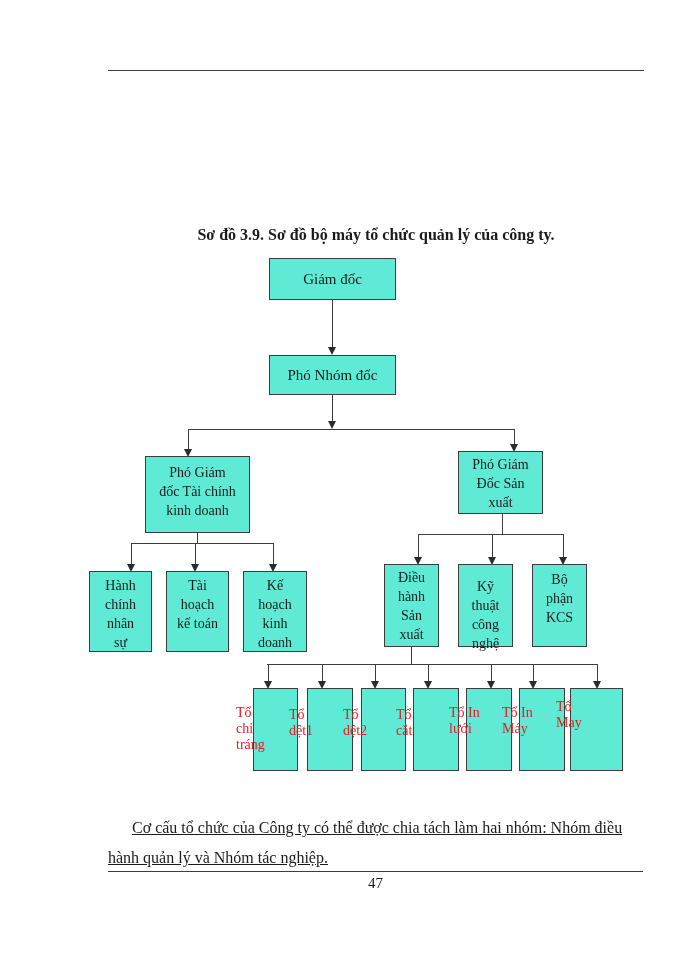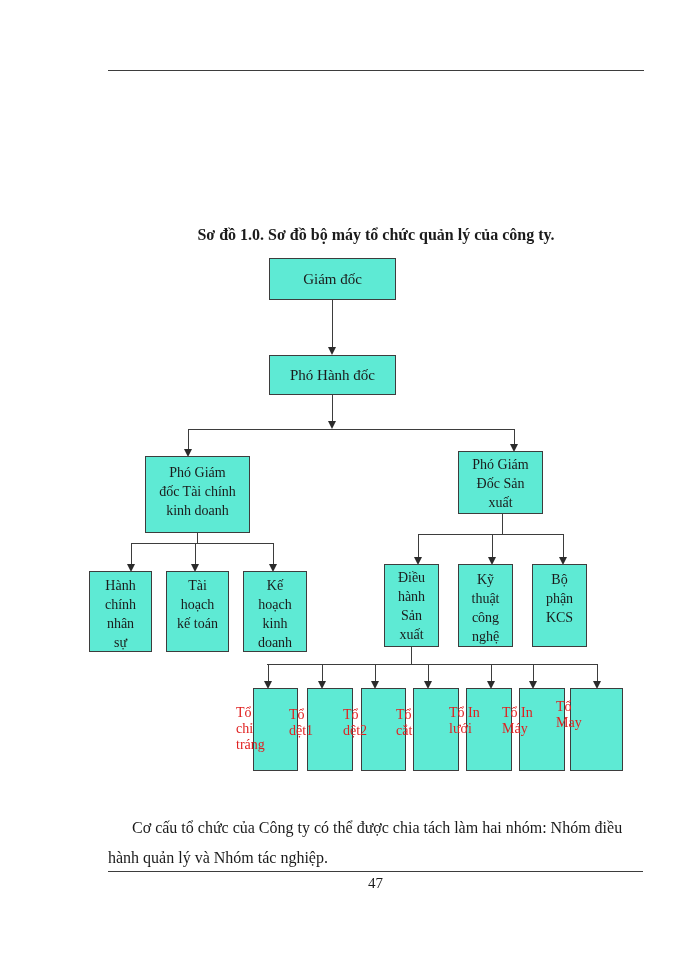--- a/index.html
+++ b/index.html
@@ -18,44 +18,44 @@
             background:#5eead4; }
   .node.vcenter { display:flex; align-items:center; justify-content:center;
             font-size:15px; white-space:nowrap; }
   .team-label { position:absolute; color:var(--red,#e02020); font-size:14px;
             line-height:16px; white-space:pre-line; text-align:left; }
   .doc-title { position:absolute; left:108px; top:226px; width:536px;
             text-align:center; font-weight:bold; font-size:16px; }
   .caption { position:absolute; left:100px; top:781px; width:560px;
             text-align:center; font-style:italic; font-size:15px; }
   .para   { position:absolute; left:108px; top:813px; width:524px;
-            font-size:16px; line-height:30px; }
+            font-size:16px; line-height:30px;text-decoration:underline; }
   .para .line1 { text-indent:24px; white-space:nowrap; }
   .para .line2 { white-space:nowrap; }
   .page-num { position:absolute; left:108px; top:875px; width:535px;
             text-align:center; font-size:15px; }
 </style>
 </head>
 <body>
 
 <div class="page" style="--red: #e02020; --line: #3d3d3d;">
 
   <div class="rule" style="left:108px; top:70px; width:536px;"></div>
   <div class="rule" style="left:108px; top:871px; width:535px;"></div>
 
-  <div class="doc-title">Sơ đồ 1.0. Sơ đồ bộ máy tổ chức quản lý của công ty.</div>
+  <div class="doc-title">Sơ đồ 3.9. Sơ đồ bộ máy tổ chức quản lý của công ty.</div>
 
   <div>
 
     <div class="node vcenter" style="left:269px; top:258px; width:127px; height:42px;">Giám đốc</div>
 
     <div class="vline" style="left:332px; top:300px; height:47px;"></div>
     <div class="arrow" style="left:328px; top:347px;"></div>
 
-    <div class="node vcenter" style="left:269px; top:355px; width:127px; height:40px;">Phó Hành đốc</div>
+    <div class="node vcenter" style="left:269px; top:355px; width:127px; height:40px;">Phó Nhóm đốc</div>
 
     <div class="vline" style="left:332px; top:395px; height:26px;"></div>
     <div class="arrow" style="left:328px; top:421px;"></div>
     <div class="hline" style="left:188px; top:429px; width:326px;"></div>
     <div class="vline" style="left:188px; top:429px; height:20px;"></div>
     <div class="arrow" style="left:184px; top:449px;"></div>
     <div class="vline" style="left:514px; top:429px; height:15px;"></div>
     <div class="arrow" style="left:510px; top:444px;"></div>
 
     <div class="node" style="left:145px; top:456px; width:105px; height:77px; padding-top:6px;">Phó Giám
@@ -92,21 +92,21 @@
 kế toán</div>
     <div class="node" style="left:243px; top:571px; width:64px; height:81px; padding-top:4px;">Kế
 hoạch
 kinh
 doanh</div>
 
     <div class="node" style="left:384px; top:564px; width:55px; height:83px; padding-top:3px;">Điều
 hành
 Sản
 xuất</div>
-    <div class="node" style="left:458px; top:564px; width:55px; height:83px; padding-top:5px;">Kỹ
+    <div class="node" style="left:458px; top:564px; width:55px; height:83px; padding-top:12px;">Kỹ
 thuật
 công
 nghệ</div>
     <div class="node" style="left:532px; top:564px; width:55px; height:83px; padding-top:5px;">Bộ
 phận
 KCS</div>
 
     <div class="vline" style="left:411px; top:647px; height:18px;"></div>
     <div class="hline" style="left:267px; top:664px; width:331px;"></div>
     <div class="vline" style="left:268px; top:664px; height:17px;"></div>

